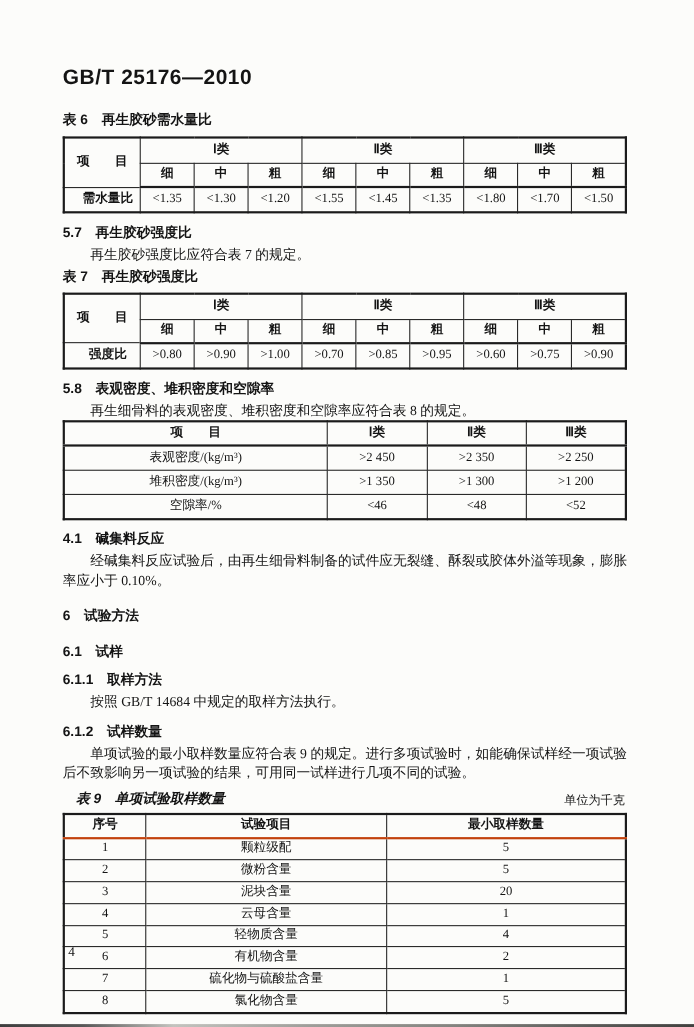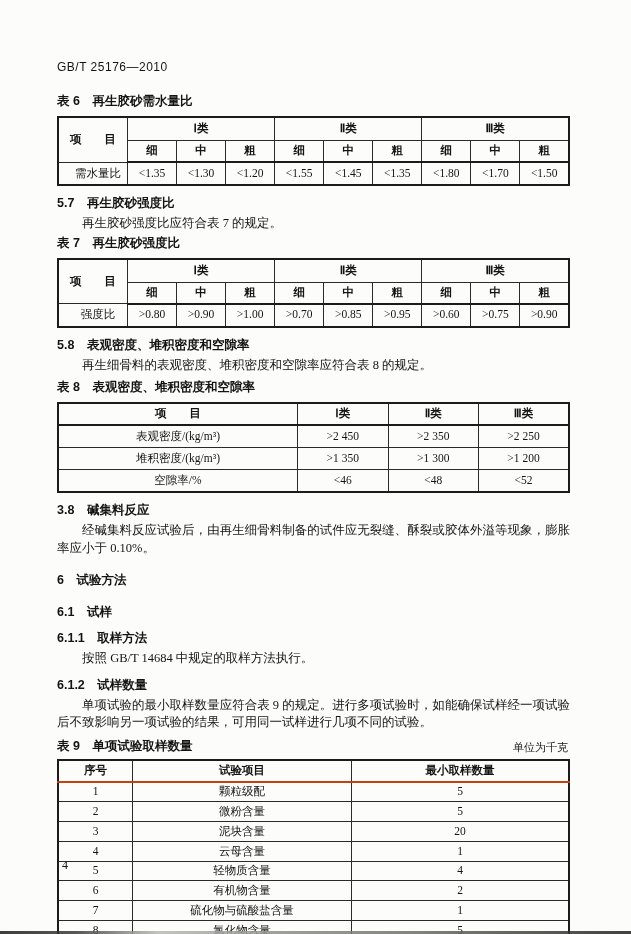--- a/index.html
+++ b/index.html
@@ -4,54 +4,54 @@
 <style>
   html,body { margin:0; padding:0; background:#ffffff; }
   .page {
     position:relative; width:631px; height:934px;
     background:#fcfcfa; overflow:hidden;
     font-family:"Liberation Serif", serif; color:#141414;
   }
   .content { position:absolute; left:57px; top:60px; width:513px; }
 
   .doc-number {
-    font-family:"Liberation Sans", sans-serif; font-weight:normal;
-    font-size:12px; letter-spacing:.5px;
+    font-family:"Liberation Sans", sans-serif; font-weight:bold;
+    font-size:19px; letter-spacing:.5px;
   }
 
   .table-caption {
     text-align:left; font-family:"Liberation Sans", sans-serif;
     font-weight:bold; font-size:12.5px; margin:0 0 6px 0;
   }
   .cap6 { margin-top:19px; }
   .cap7 { margin-top:2px; }
   .cap8 { margin-top:5px; }
 
   .caption-line { position:relative; margin-top:6px; margin-bottom:5px; height:16px; }
-  .caption-line .table-caption { position:absolute; left:0; right:0; top:0; margin:0; }
+  .caption-line .table-caption { position:absolute; left:12px; right:0; top:0; margin:0;font-style:italic; }
   .unit-note {
     position:absolute; right:2px; top:2px; font-size:11px;
     font-family:Liberation Serif, serif; font-weight:normal;
   }
 
   table { border-collapse:collapse; table-layout:fixed; width:513px; background:#fcfcfa; }
   table { border:2px solid #1b1b1b; }
   th, td {
     border:1px solid #2a2a2a; text-align:center; vertical-align:middle;
     padding:0 2px; font-size:11.5px; line-height:1.15; overflow:hidden;
   }
   th { font-family:"Liberation Sans", sans-serif; font-weight:bold; }
   td { font-family:"Liberation Serif", serif; font-weight:normal; }
 
   
   .grade-table .item-col { width:64px; }
   .grade-table thead tr:first-child th { height:22px; }
   .grade-table thead tr.grade-row th { height:20px; border-bottom:2px solid #1b1b1b; }
   .grade-table tbody td { height:21px; }
-  .grade-table .row-label { font-family:"Liberation Sans", sans-serif; font-weight:normal;padding-left:12px; }
+  .grade-table .row-label { font-family:"Liberation Sans", sans-serif; font-weight:bold;padding-left:12px; }
 
   
   .density-table thead th { height:20px; border-bottom:2px solid #1b1b1b; }
   .density-table .wide-col { width:234px; }
   .density-table tbody td { height:21px;margin-left:44px; }
 
   
   .sampling-table thead th { height:20px; border-bottom:2px solid #c2410c; }
   .sampling-table .col-no { width:69px; }
   .sampling-table .col-item { width:214px; }
@@ -158,21 +158,20 @@
           <td>&gt;0.60</td>
           <td>&gt;0.75</td>
           <td>&gt;0.90</td>
         </tr>
       </tbody>
     </table>
 
     <div class="sec-heading">5.8　表观密度、堆积密度和空隙率</div>
     <p class="para">再生细骨料的表观密度、堆积密度和空隙率应符合表 8 的规定。</p>
 
-    <div class="table-caption cap8">表 8　表观密度、堆积密度和空隙率</div>
     <table class="density-table">
       <thead>
         <tr>
           <th class="wide-col">项　　目</th>
           <th>Ⅰ类</th>
           <th>Ⅱ类</th>
           <th>Ⅲ类</th>
         </tr>
       </thead>
       <tbody>
@@ -190,21 +189,21 @@
         </tr>
         <tr>
           <td class="wide-col">空隙率/%</td>
           <td>&lt;46</td>
           <td>&lt;48</td>
           <td>&lt;52</td>
         </tr>
       </tbody>
     </table>
 
-    <div class="sec-heading">3.8　碱集料反应</div>
+    <div class="sec-heading">4.1　碱集料反应</div>
     <p class="para">经碱集料反应试验后，由再生细骨料制备的试件应无裂缝、酥裂或胶体外溢等现象，膨胀率应小于 0.10%。</p>
 
     <div class="sec-heading big-gap">6　试验方法</div>
     <div class="sec-heading big-gap">6.1　试样</div>
     <div class="sec-heading">6.1.1　取样方法</div>
     <p class="para">按照 GB/T 14684 中规定的取样方法执行。</p>
     <div class="sec-heading">6.1.2　试样数量</div>
     <p class="para">单项试验的最小取样数量应符合表 9 的规定。进行多项试验时，如能确保试样经一项试验后不致影响另一项试验的结果，可用同一试样进行几项不同的试验。</p>
 
     <div class="caption-line">

